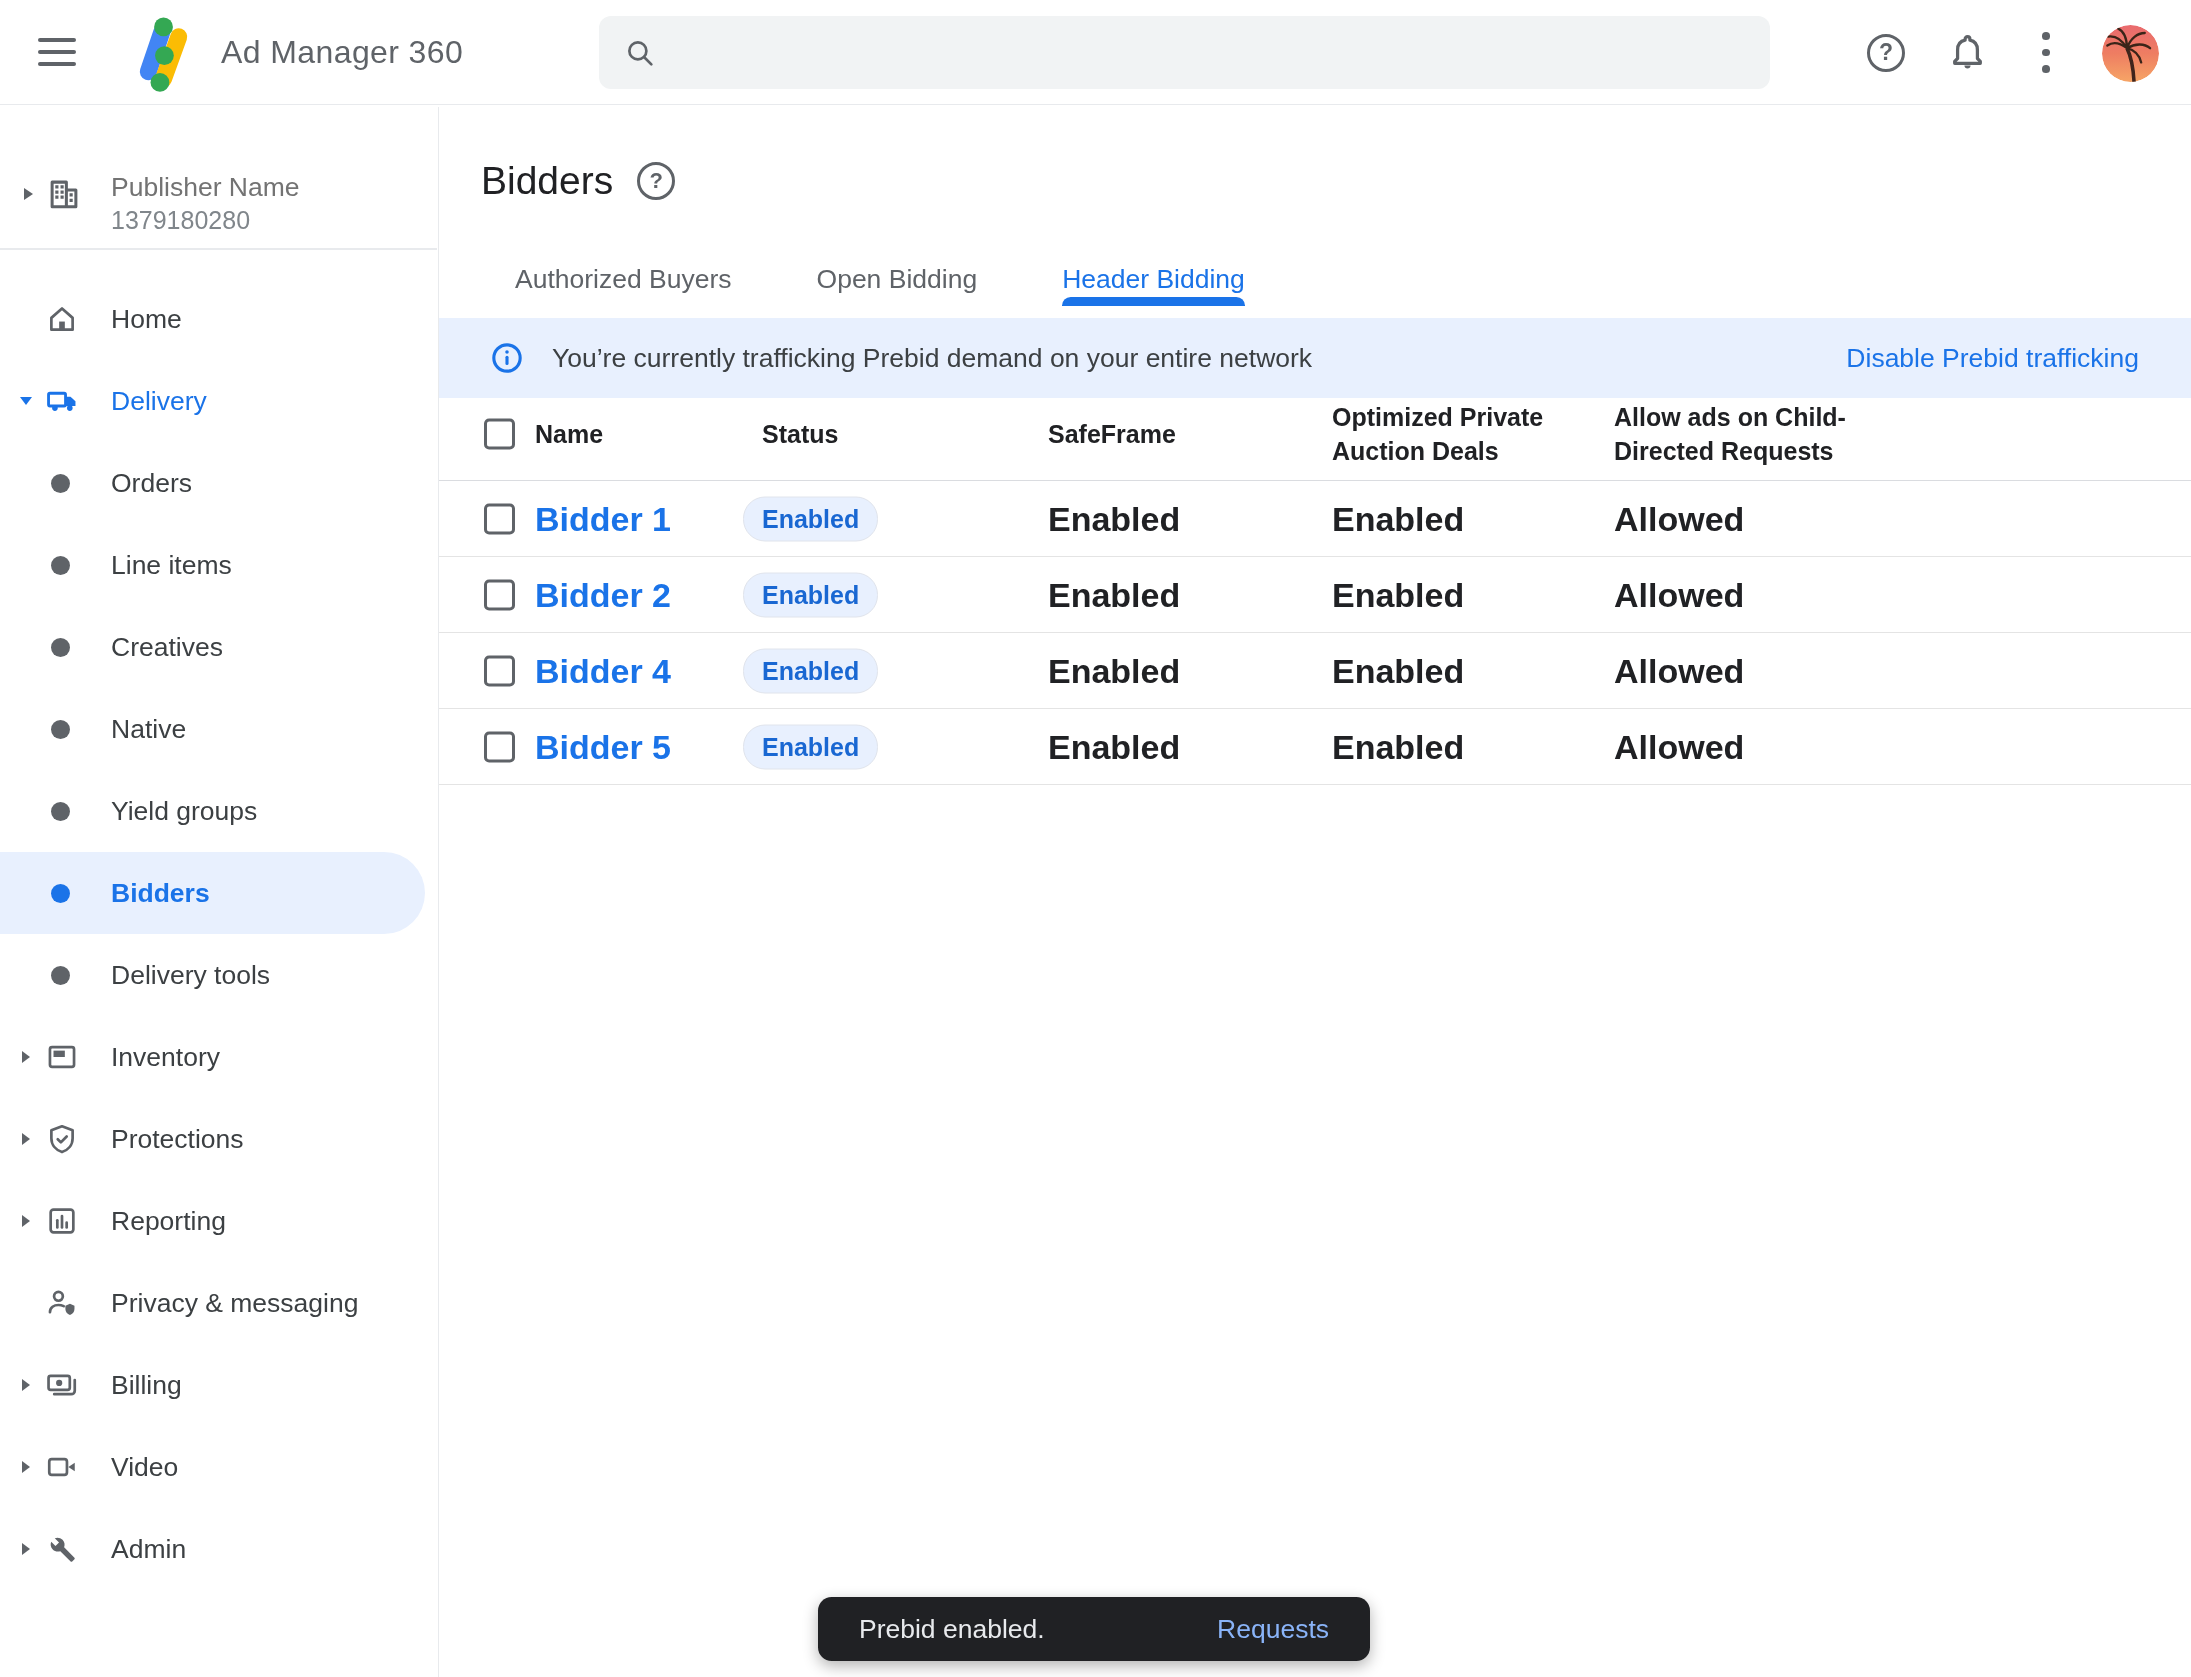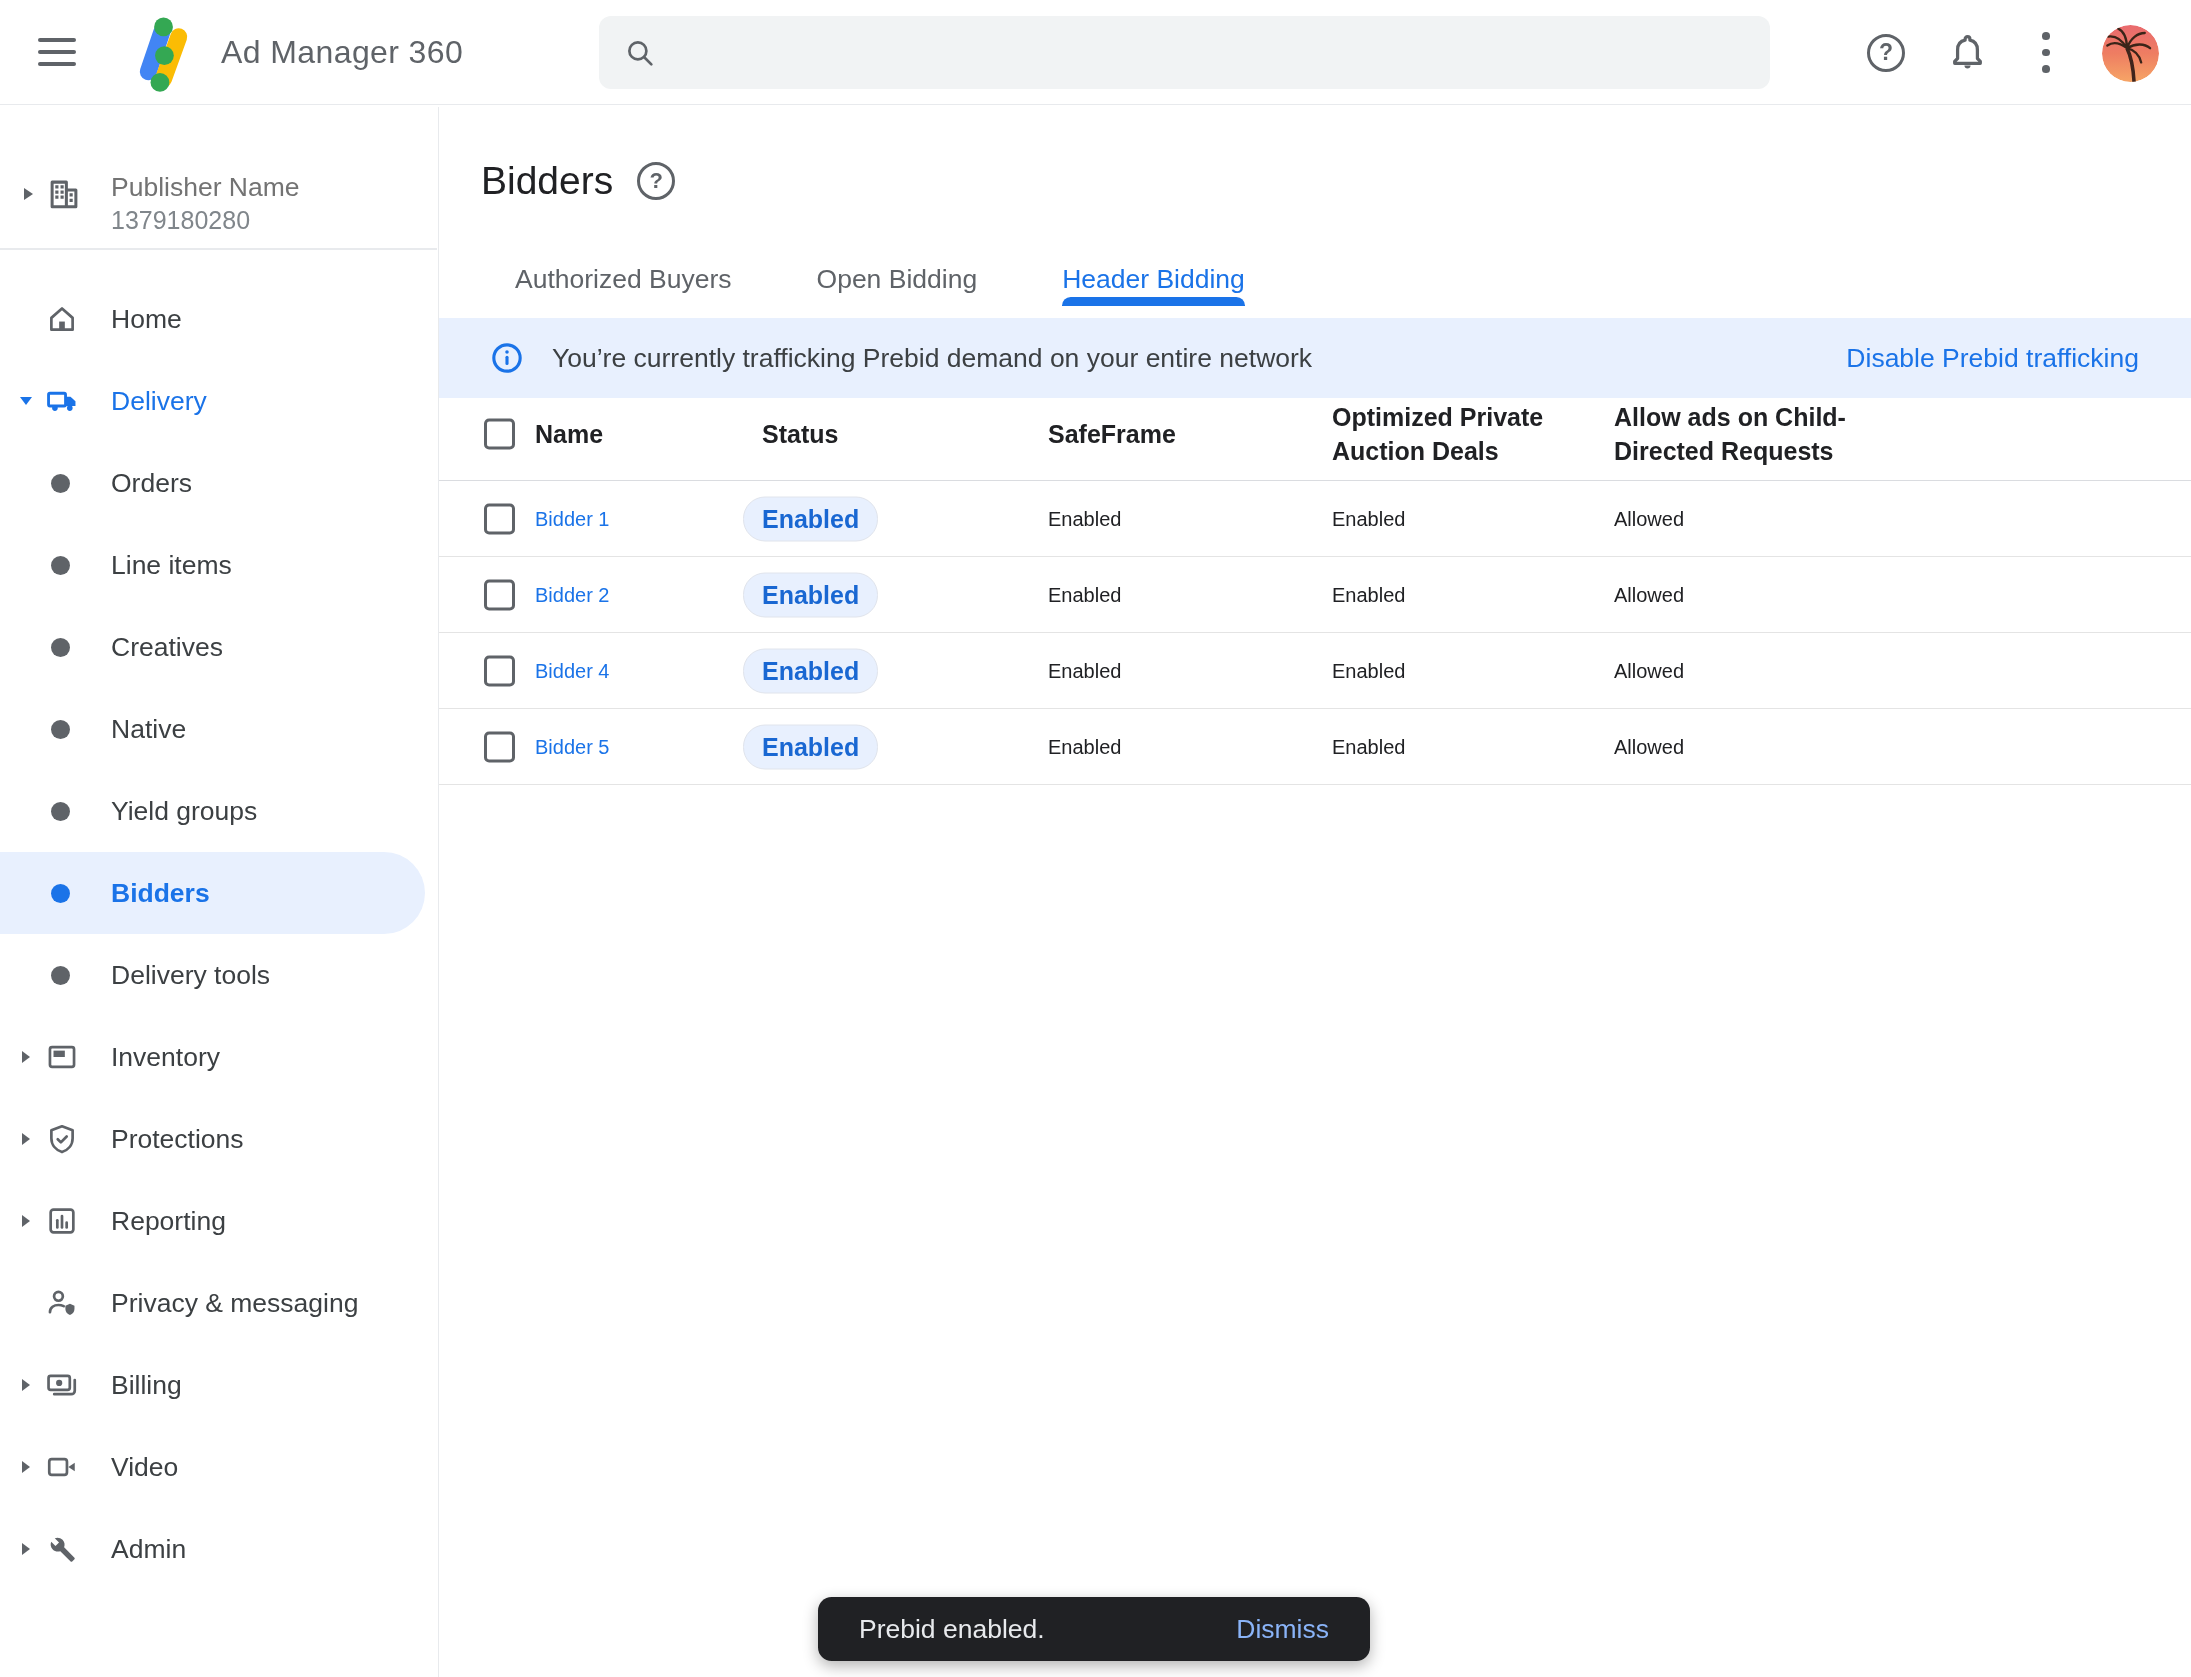--- a/index.html
+++ b/index.html
@@ -72,21 +72,21 @@
   .banner { position:absolute; top:211px; left:0; right:0; height:80px; background:#e8f0fe;
             display:flex; align-items:center; padding:0 53px 0 51px; }
   .banner .info-icn { flex:0 0 auto; margin-right:28px; }
   .banner-text { font-size:26.5px; color:#3c4043; }
   .banner-link { margin-left:auto; font-size:26.5px; font-weight:500; color:#1a73e8; cursor:pointer; white-space:nowrap; }
 
   
   .table { position:absolute; top:281px; left:0; right:0; }
   .thead { position:relative; height:93px; border-bottom:1.7px solid #dadce0; }
   .trow  { position:relative; height:76px; border-bottom:1.7px solid #e4e4e4; }
-  .cell { position:absolute; top:50%; transform:translateY(-50%); font-size:20px; color:#202124; }
+  .cell { position:absolute; top:50%; transform:translateY(-50%); font-size:34px; color:#202124;font-weight:bold; }
   .hcell { position:absolute; top:50%; transform:translateY(-50%); font-size:25px; font-weight:bold;
            color:#202124; line-height:34px; }
   .c-check { left:45px; } .c-name { left:96px; } .c-status { left:323px; }
   .c-sf { left:609px; } .c-opt { left:893px; width:224px; } .c-allow { left:1175px; width:233px; }
   .checkbox { display:block; width:31px; height:31px; border:3.4px solid #5f6368; border-radius:5.1px;
               background:#fff; cursor:pointer; }
   .bidder-link { color:#1a73e8; cursor:pointer; text-decoration:none; }
   .pill { left:304px; display:inline-flex; align-items:center; justify-content:center;
           height:45px; padding:0 18px; border-radius:22px; background:#e8f0fe;
           border:1.7px solid #e0e4ec; font-size:25px; font-weight:bold; color:#1967d2; }
@@ -392,17 +392,17 @@
         <span class="cell pill">Enabled</span>
         <span class="cell c-sf">Enabled</span>
         <span class="cell c-opt">Enabled</span>
         <span class="cell c-allow">Allowed</span>
       </div>
     </div>
   </main>
 
   <div class="toast">
     <span class="toast-msg">Prebid enabled.</span>
-    <span class="toast-action">Dismiss</span>
+    <span class="toast-action">Requests</span>
   </div>
 
 </div>
 
 
 </body></html>

